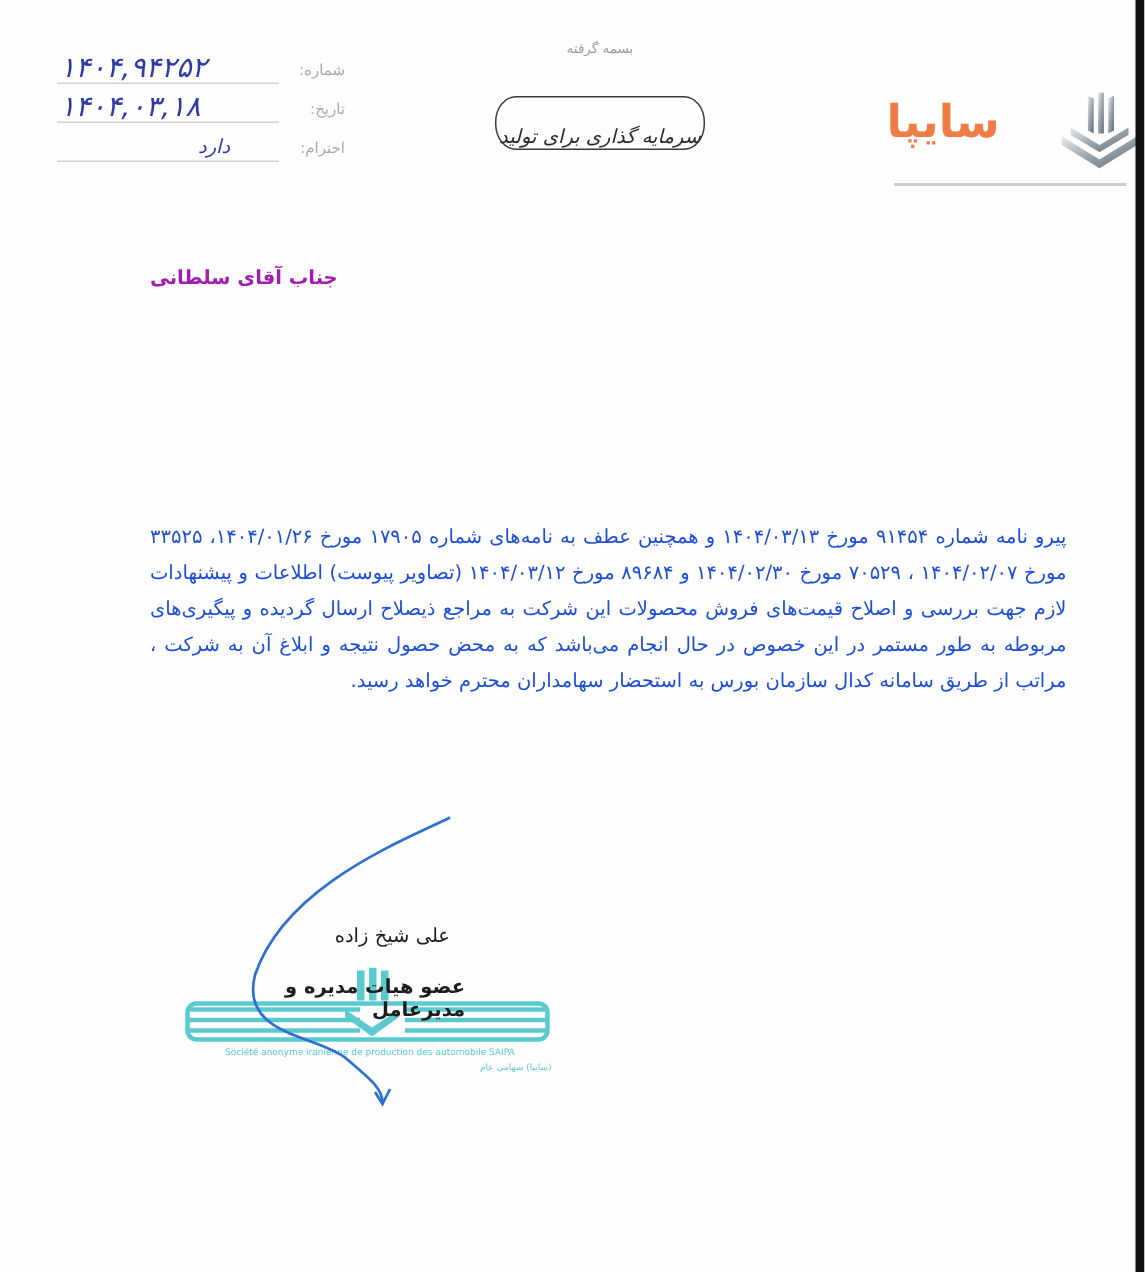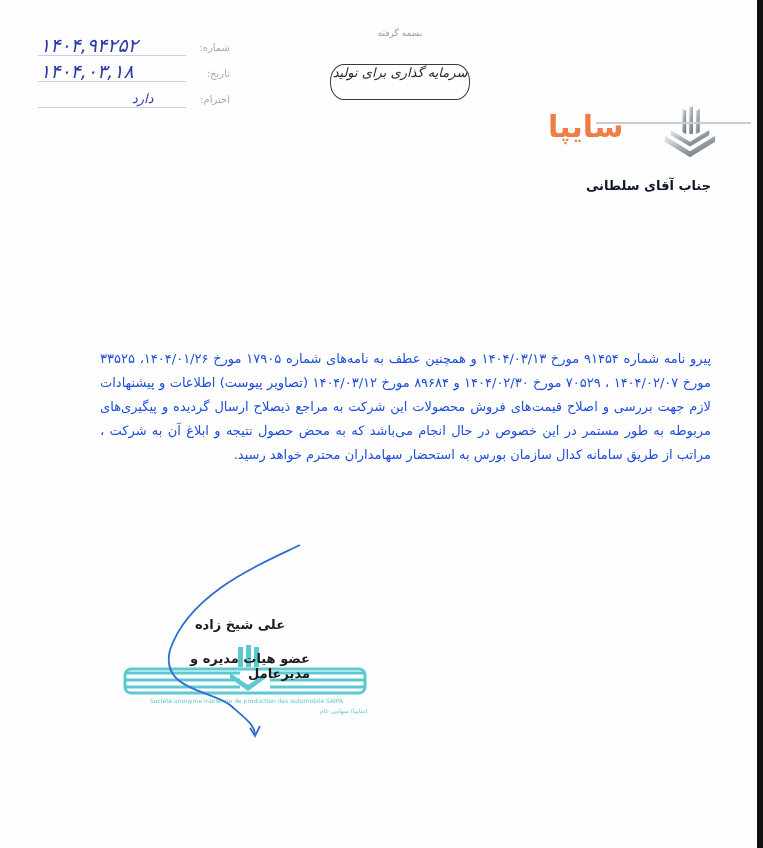--- a/index.html
+++ b/index.html
@@ -31,49 +31,49 @@
     }
     .meta-value.small { font-size: 13px; left: 102px; top: 3px; }
     
     .basmala {
       position: absolute; left: 360px; top: 28px; width: 80px; text-align: center;
       font-size: 9px; color: #9a9aa0; direction: rtl;
     }
     .slogan-box {
       position: absolute; left: 330px; top: 64px; width: 138px; height: 34px;
       border: 1.5px solid #3b3b3b; border-radius: 14px / 17px;
-      display: flex; align-items: flex-start; justify-content: center;
+      display: flex; align-items: flex-end; justify-content: center;
     }
     .slogan-text {
       font-family: "DejaVu Serif", serif; font-size: 13px; font-style: italic; color: #2b2b2b; direction: rtl;
     }
     
-    .logo { position: absolute; left: 544px; top: 58px; width: 175px; height: 60px; margin-top: 45px; }
+    .logo { position: absolute; left: 587px; top: 58px; width: 175px; height: 60px; }
     .logo-text {
       position: absolute; left: 4px; top: 6px; font-size: 30px; font-weight: bold;
       color: #ef7d45; direction: rtl;
     }
     .logo-mark { position: absolute; right: 0; top: 0; width: 58px; height: 58px; }
     .logo-line { position: absolute; left: 596px; top: 122px; width: 155px; height: 1.5px; background: #c9ccd2; }
     
     .body-text {
-      position: absolute; right: 46px; left: 100px; direction: rtl; text-align: right;
-      color: #0f172a; font-size: 13px;
+      position: absolute; right: 46px; left: 100px; direction: rtl; text-align: left;
+      color: #a21caf; font-size: 13px;
     }
     .addressee { top: 178px; font-weight: bold; }
     .title-line { top: 218px; font-weight: bold; }
     .subject { top: 257px; font-weight: bold; }
     .greeting { top: 316px; font-weight: bold; }
     .paragraph {
       position: absolute; right: 46px; left: 100px; top: 347px; direction: rtl;
       text-align: justify; text-align-last: right; line-height: 24px; font-size: 13px; color: #1d4ed8;
     }
     .signer-name {
-      position: absolute; left: 180px; width: 120px; top: 617px; direction: rtl; text-align: center;
-      font-size: 13px; font-weight: bold; color: #1c1c1c;
+      position: absolute; left: 180px; width: 120px; top: 617px; direction: rtl; text-align: right;
+      font-size: 13px; font-weight: normal; color: #1c1c1c;
     }
     .signer-title {
       position: absolute; left: 160px; width: 150px; top: 651px; direction: rtl; text-align: right;
       font-size: 13px; font-weight: bold; color: #1c1c1c;
     }
     .stamp { position: absolute; left: 120px; top: 645px; width: 250px; height: 75px; opacity: 0.85; }
     .signature { position: absolute; left: 150px; top: 540px; width: 160px; height: 200px; }
   </style>
 </head>
 <body>

